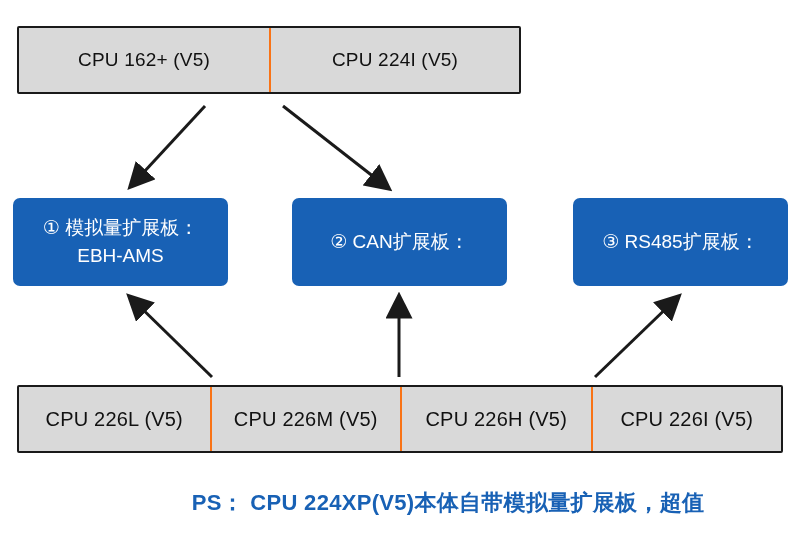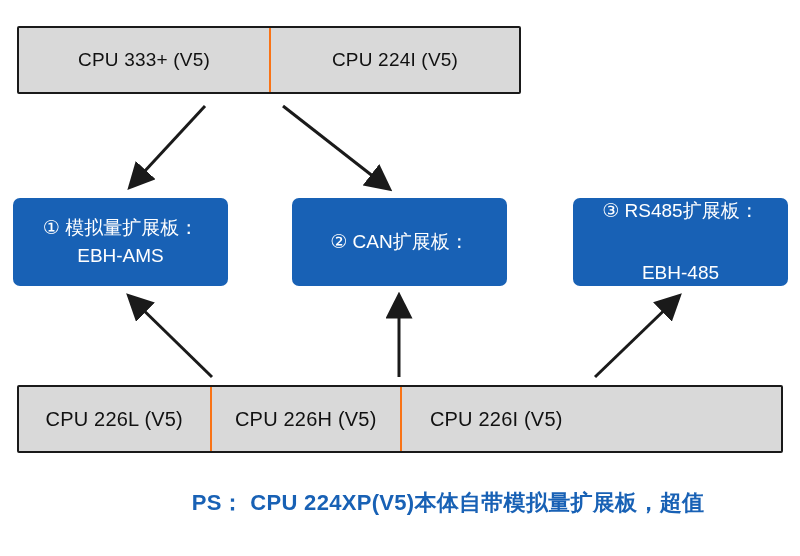--- a/index.html
+++ b/index.html
@@ -125,39 +125,39 @@
     <line x1="283" y1="106" x2="388" y2="188" stroke="#1a1a1a" stroke-width="3" marker-end="url(#ah)"></line>
 
     <line x1="212" y1="377" x2="130" y2="297" stroke="#1a1a1a" stroke-width="3" marker-end="url(#ah)"></line>
 
     <line x1="399" y1="377" x2="399" y2="297" stroke="#1a1a1a" stroke-width="3" marker-end="url(#ah)"></line>
 
     <line x1="595" y1="377" x2="678" y2="297" stroke="#1a1a1a" stroke-width="3" marker-end="url(#ah)"></line>
   </svg>
 
   <div class="cpu-group" id="top-group">
-    <div class="cpu-cell">CPU 333+ (V5)</div>
+    <div class="cpu-cell">CPU 162+ (V5)</div>
     <div class="cpu-cell">CPU 224I (V5)</div>
   </div>
 
   <div class="board" id="board-1">
     <div class="line1">① 模拟量扩展板：</div>
     <div class="line2">EBH-AMS</div>
   </div>
 
   <div class="board" id="board-2">
     <div class="line1">② CAN扩展板：</div>
   </div>
 
   <div class="board" id="board-3">
     <div class="line1">③ RS485扩展板：</div>
-    <div class="line2">EBH-485</div>
   </div>
 
   <div class="cpu-group" id="bottom-group">
     <div class="cpu-cell">CPU 226L (V5)</div>
+    <div class="cpu-cell">CPU 226M (V5)</div>
     <div class="cpu-cell">CPU 226H (V5)</div>
     <div class="cpu-cell">CPU 226I (V5)</div>
   </div>
 
   <div id="footnote">PS： CPU 224XP(V5)本体自带模拟量扩展板，超值</div>
 
 </div>
 
 </body></html>

